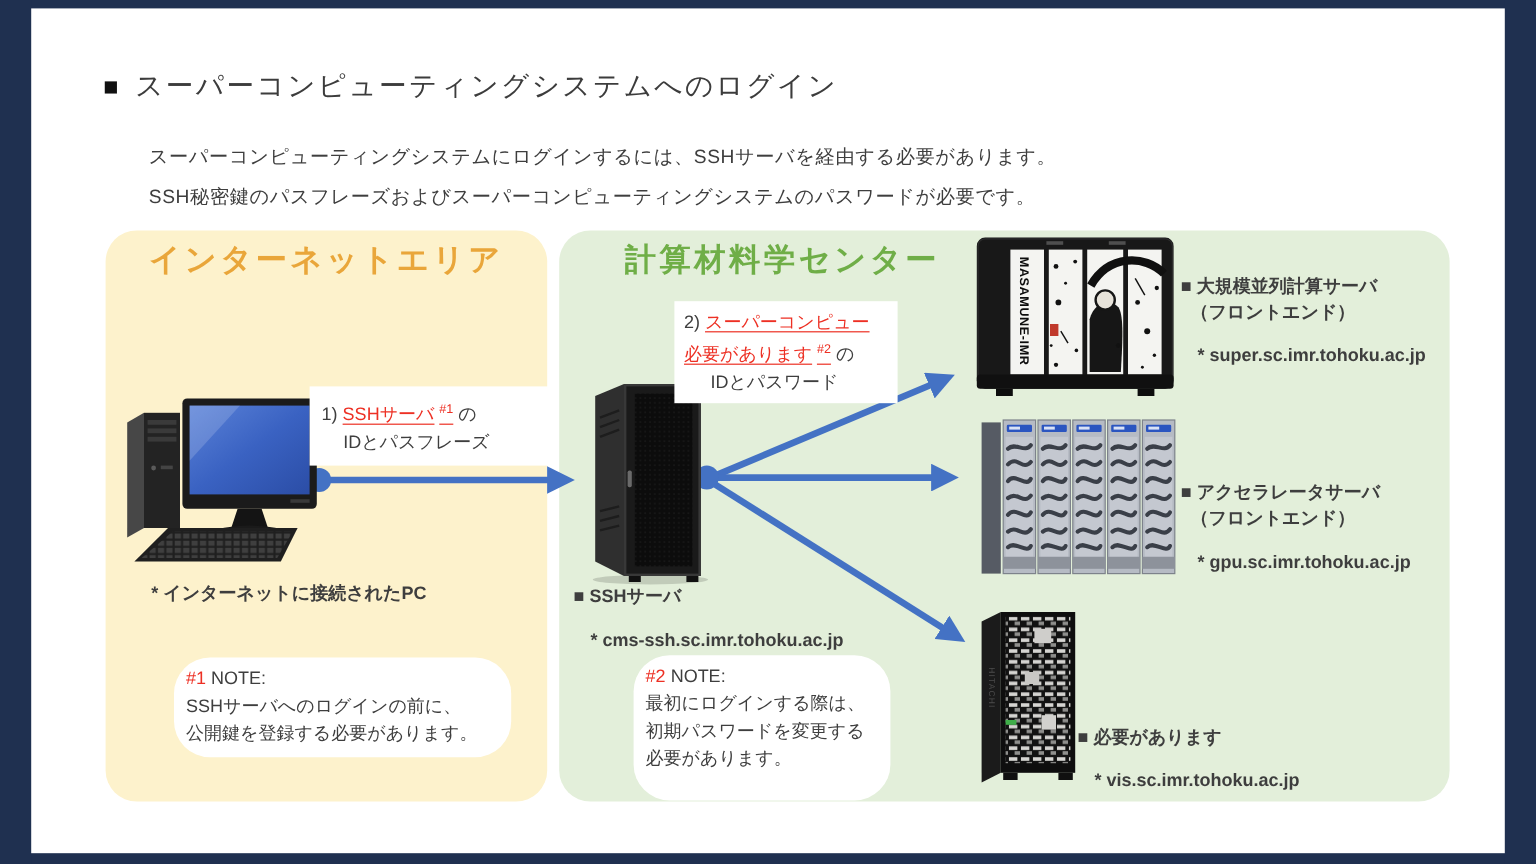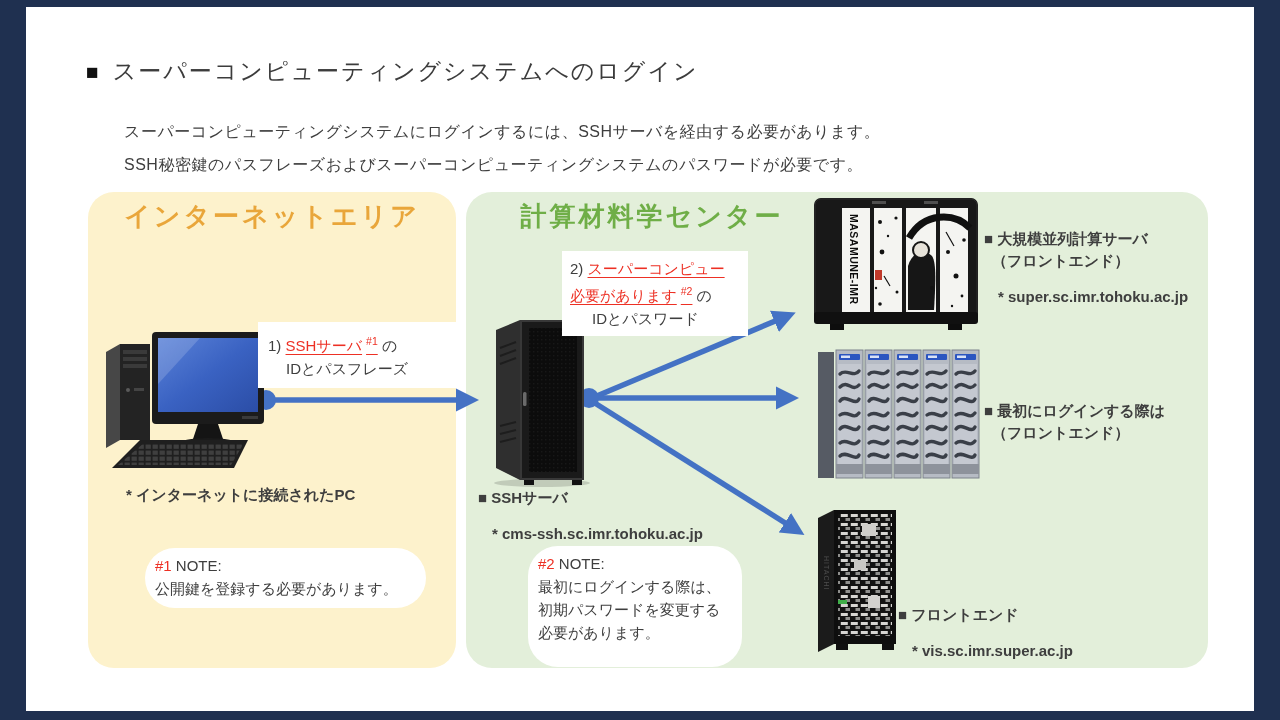--- a/index.html
+++ b/index.html
@@ -247,31 +247,33 @@
   <div class="sub">* cms-ssh.sc.imr.tohoku.ac.jp</div>
 </div>
 
 <div class="abs label" style="left:984px;top:228px">
   <div>■ 大規模並列計算サーバ</div>
   <div class="sub1">（フロントエンド）</div>
   <div class="sub">* super.sc.imr.tohoku.ac.jp</div>
 </div>
 
 <div class="abs label" style="left:984px;top:400px">
-  <div>■ 最初にログインする際は</div>
+  <div>■ アクセラレータサーバ</div>
   <div class="sub1">（フロントエンド）</div>
+  <div class="sub">* gpu.sc.imr.tohoku.ac.jp</div>
 </div>
 
 <div class="abs label" style="left:898px;top:604px">
-  <div>■ フロントエンド</div>
-  <div class="sub">* vis.sc.imr.super.ac.jp</div>
+  <div>■ 必要があります</div>
+  <div class="sub">* vis.sc.imr.tohoku.ac.jp</div>
 </div>
 
 <div class="abs whitebox note note1">
   <div><span class="red">#1</span><span> NOTE:</span></div>
+  <div>SSHサーバへのログインの前に、</div>
   <div>公開鍵を登録する必要があります。</div>
 </div>
 
 <div class="abs whitebox note note2">
   <div><span class="red">#2</span><span> NOTE:</span></div>
   <div>最初にログインする際は、</div>
   <div>初期パスワードを変更する</div>
   <div>必要があります。</div>
 </div>
 

